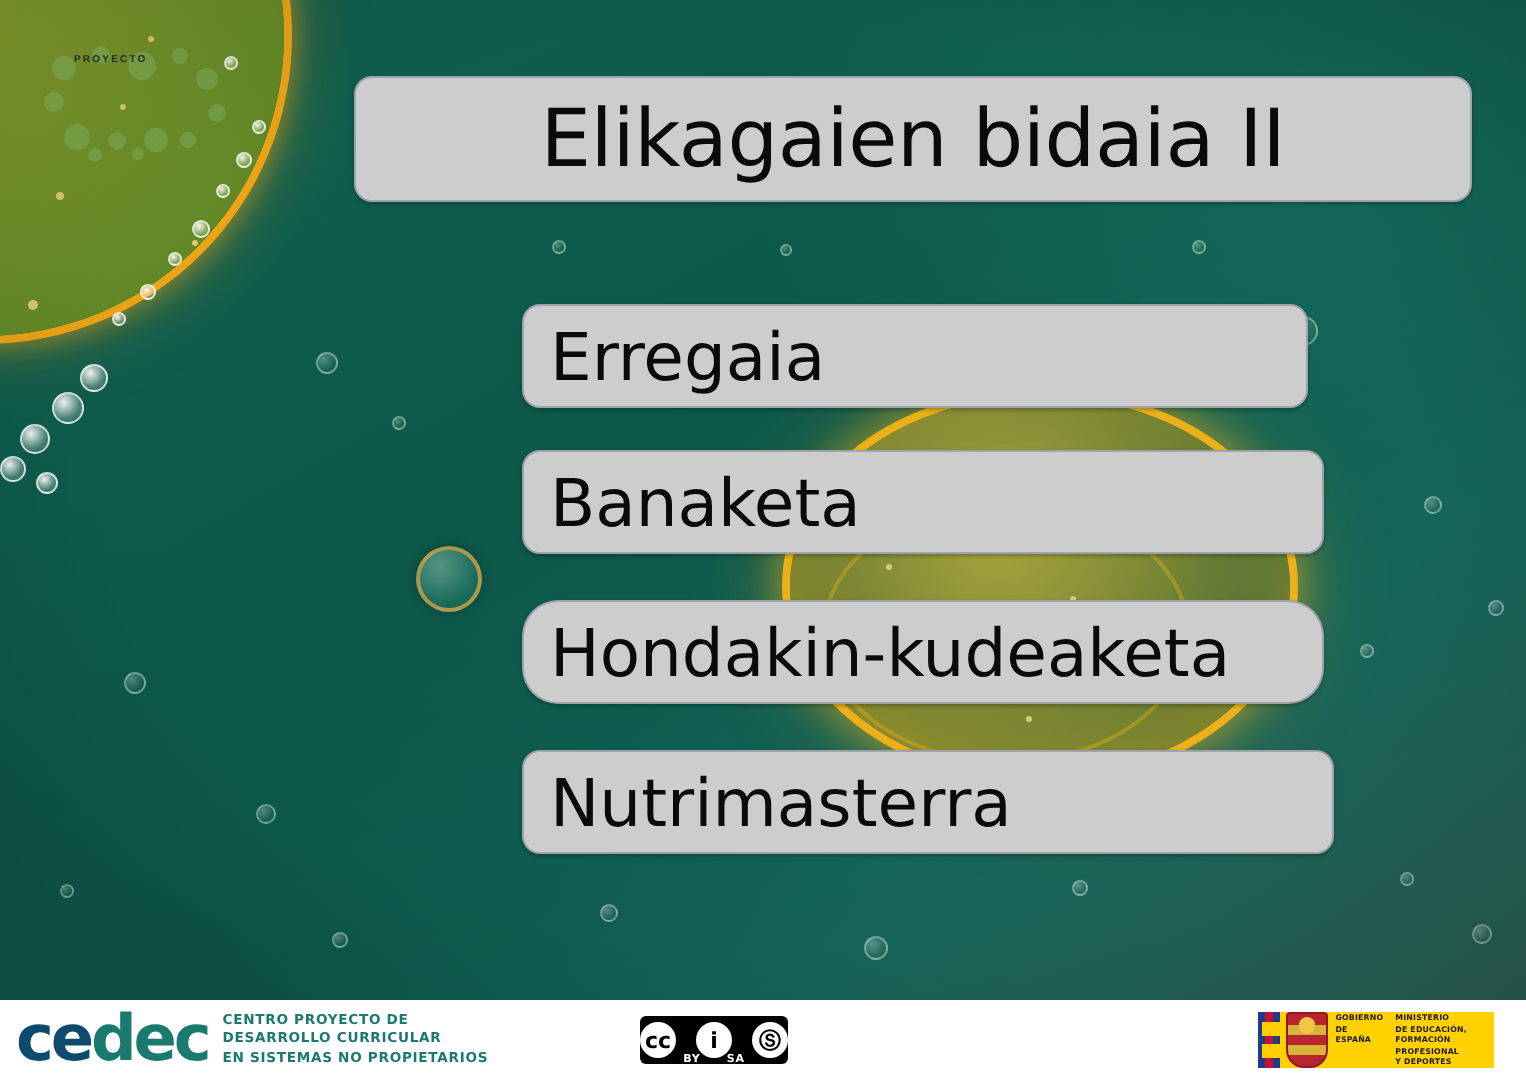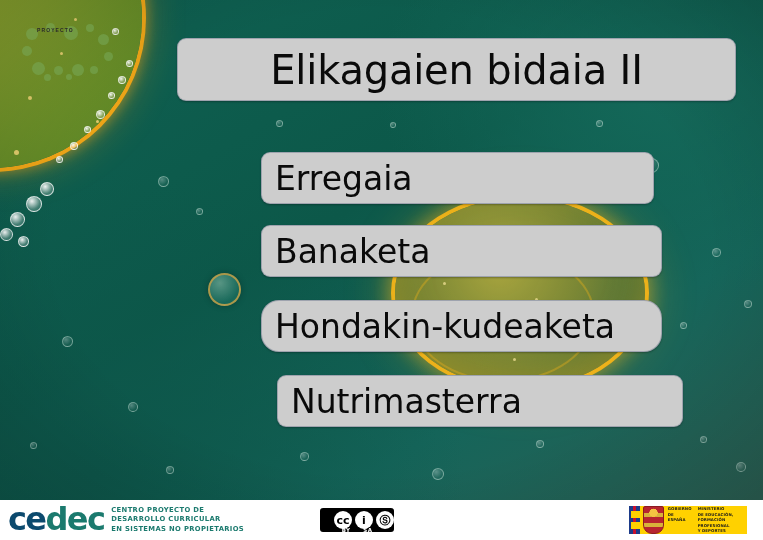--- a/index.html
+++ b/index.html
@@ -110,41 +110,41 @@
     font-size:40px;line-height:1;letter-spacing:-0.2px;
     font-family:"DejaVu Sans", sans-serif;font-weight:400;
   }
   .item-plate .txt{
     font-size:33px;line-height:1;padding-left:13px;
     font-family:"DejaVu Sans", sans-serif;font-weight:400;
   }
   .item-1{left:235px;top:152px;width:391px;height:50px;}
   .item-2{left:235px;top:225px;width:399px;height:50px;}
   .item-3{left:235px;top:300px;width:399px;height:50px;border-radius:18px;}
-  .item-4{left:251px;top:375px;width:404px;height:50px;}
+  .item-4{left:235px;top:375px;width:404px;height:50px;}
 
   
   .footer{
     position:absolute;left:0;bottom:0;width:763px;height:40px;background:#ffffff;
   }
   .cedec{position:absolute;left:8px;top:3px;display:flex;align-items:center;}
   .cedec-word{
     font-family:"DejaVu Sans", sans-serif;font-weight:700;font-size:32px;line-height:1;
     letter-spacing:-1.6px;
   }
   .cedec-ce{color:#0c4a6e;}
   .cedec-dec{color:#1b7a6e;}
   .cedec-lines{margin-left:7px;margin-top:2px;}
   .cedec-lines div{
     font-family:"DejaVu Sans", sans-serif;font-weight:700;
     font-size:6.8px;letter-spacing:0.35px;color:#1b7a6e;line-height:1.42;
   }
   .cc{
     position:absolute;left:320px;top:8px;height:24px;width:74px;
-    background:#000;border-radius:3px;display:flex;align-items:center;justify-content:flex-end;gap:3px;
+    background:#000;border-radius:3px;display:flex;align-items:center;justify-content:space-between;gap:3px;
   }
   .cc-circle{
     width:18px;height:18px;border-radius:50%;background:#fff;color:#000;
     display:flex;align-items:center;justify-content:center;
     font-family:"DejaVu Sans", sans-serif;font-weight:700;font-size:11px;line-height:1;
   }
   .cc-labels{
     position:absolute;left:320px;top:27px;width:74px;display:flex;justify-content:center;gap:13px;
     color:#fff;font-size:5.5px;font-weight:700;font-family:"DejaVu Sans", sans-serif;
     letter-spacing:0.4px;

